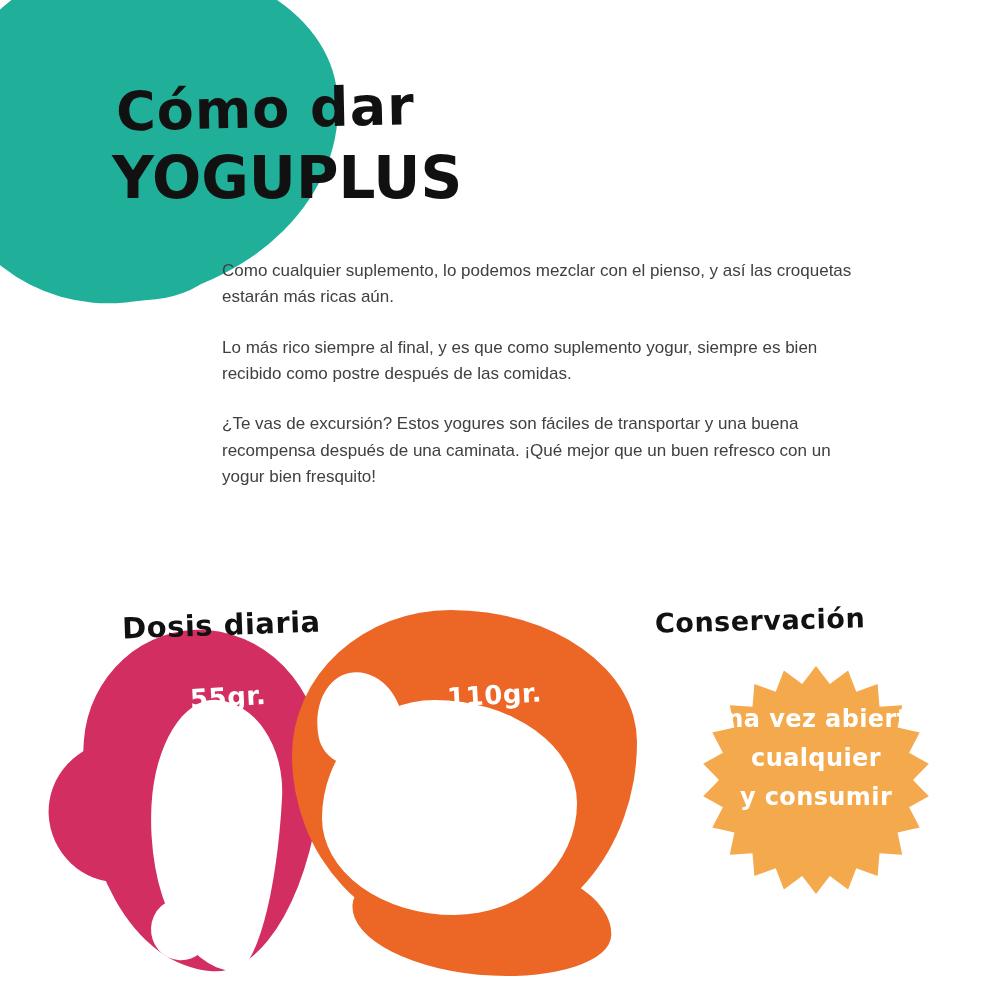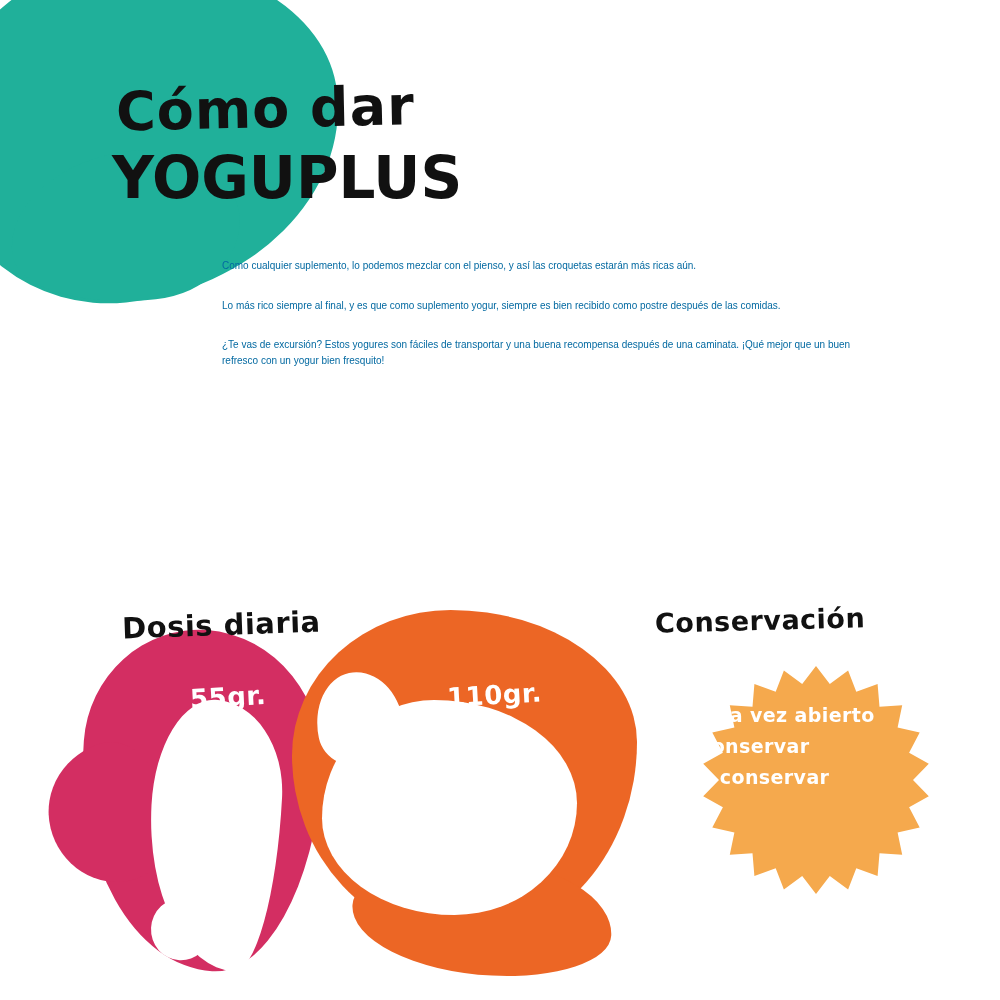--- a/index.html
+++ b/index.html
@@ -66,23 +66,23 @@
   
   .body-copy {
     position: absolute;
     left: 222px;
     top: 258px;
     width: 640px;
     z-index: 3;
   }
   .body-copy p {
     margin: 0 0 24px 0;
-    font-size: 10px;
+    font-size: 17px;
     line-height: 1.55;
-    color: #0369a1;
+    color: #404040;
   }
   .body-copy p:last-child { margin-bottom: 0; }
 
   
   .dose-heading {
     position: absolute;
     left: 122px;
     top: 608px;
     font-family: "DejaVu Sans", sans-serif;
     font-weight: bold;
@@ -212,25 +212,25 @@
     width: 232px;
     height: 244px;
     z-index: 2;
   }
   .star-bg svg { display: block; }
   .cons-text {
     position: absolute;
     left: 700px;
     top: 700px;
     width: 232px;
-    text-align: left;
+    text-align: center;
     font-family: "DejaVu Sans", sans-serif;
     font-weight: bold;
     color: #ffffff;
-    font-size: 19px;
+    font-size: 24px;
     line-height: 1.62;
     letter-spacing: 0.4px;
     z-index: 6;
   }
 </style>
 </head>
 <body>
 
 <div class="header-blob"></div>
 
@@ -259,15 +259,15 @@
 <div class="cons-heading">Conservación</div>
 
 <div class="star-bg">
   <svg width="232" height="244" viewBox="0 0 232 244" aria-hidden="true">
     <polygon id="star-poly" fill="#f5a94d" points="116.0,8.0 129.8,26.0 148.1,12.6 156.3,33.8 177.6,26.1 179.5,48.7 202.2,47.3 197.6,69.6 219.7,74.6 209.1,94.7 228.8,105.8 213.0,122.0 228.8,138.2 209.1,149.3 219.7,169.4 197.6,174.4 202.2,196.7 179.5,195.3 177.6,217.9 156.3,210.2 148.1,231.4 129.8,218.0 116.0,236.0 102.2,218.0 83.9,231.4 75.7,210.2 54.4,217.9 52.5,195.3 29.8,196.7 34.4,174.4 12.3,169.4 22.9,149.3 3.2,138.2 19.0,122.0 3.2,105.8 22.9,94.7 12.3,74.6 34.4,69.6 29.8,47.3 52.5,48.7 54.4,26.1 75.7,33.8 83.9,12.6 102.2,26.0"></polygon>
   </svg>
 </div>
 
 <div class="cons-text">
   <div>Una vez abierto</div>
-  <div>conservar</div>
-  <div>y conservar</div>
+  <div>cualquier</div>
+  <div>y consumir</div>
 </div>
 
 </body></html>

